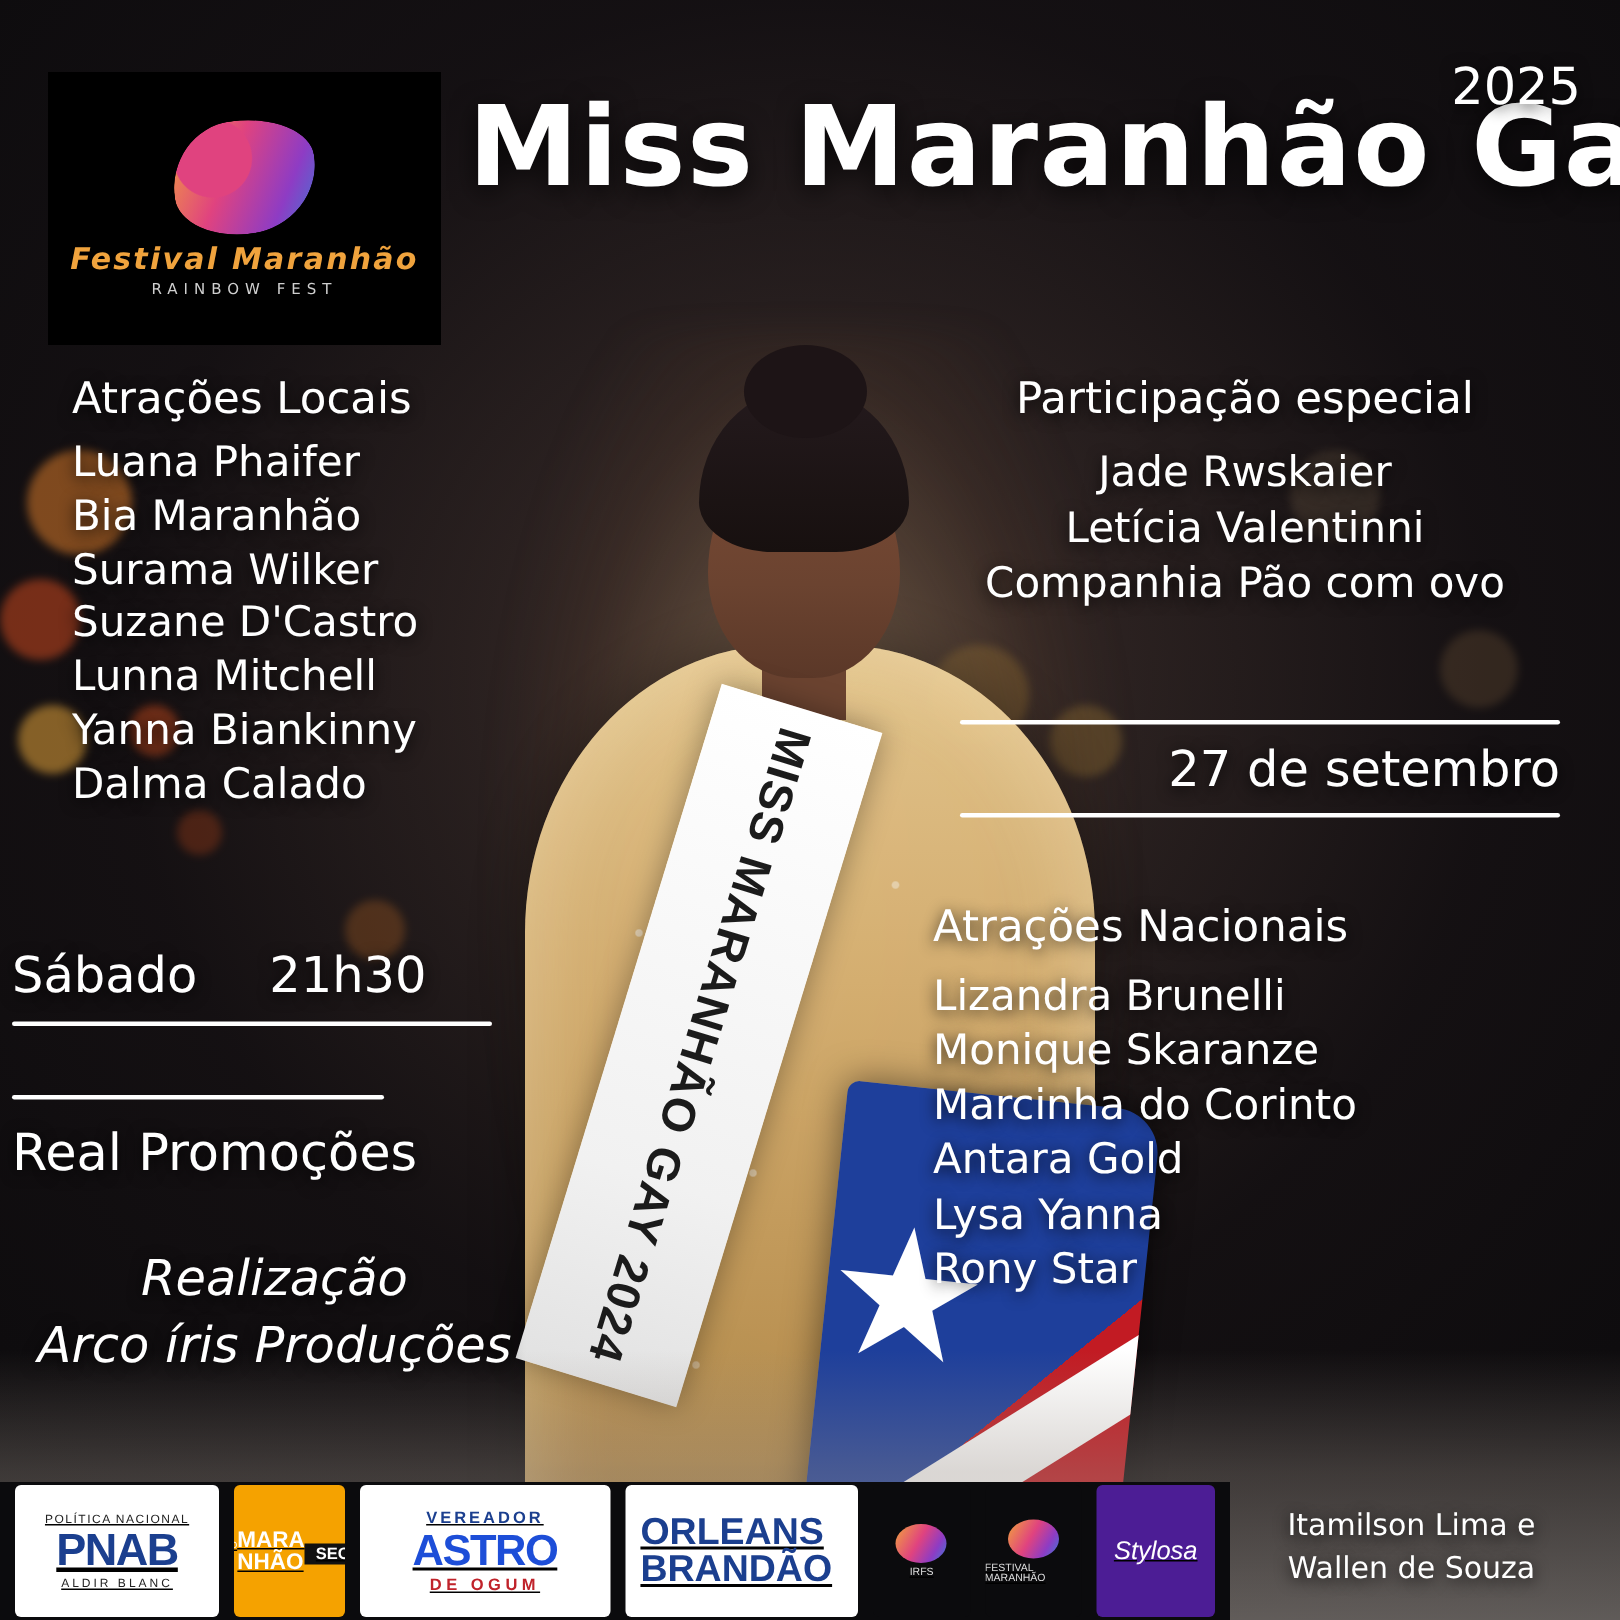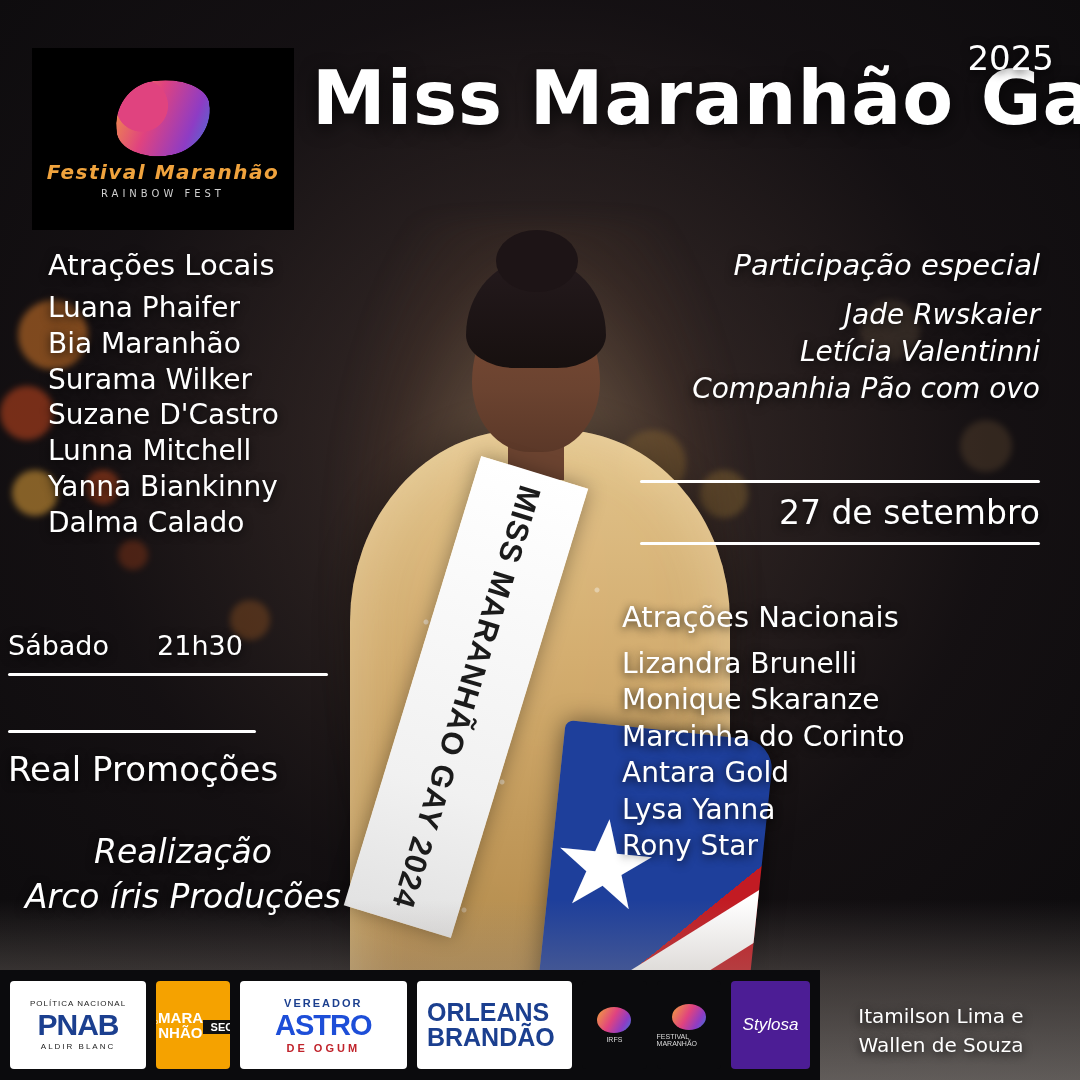--- a/index.html
+++ b/index.html
@@ -182,41 +182,41 @@
   .txt { color: #fff; text-shadow: 0 2px 10px rgba(0,0,0,.85); }
   .hand { font-family: "DejaVu Sans", sans-serif; font-weight: 400; }
 
   .col-left {
     position: absolute; left: 48px; top: 248px; width: 300px;
   }
   .col-left .heading { font-size: 29px; margin-bottom: 8px; }
   .col-left .item { font-size: 28px; line-height: 1.28; }
 
   .col-right-top {
-    position: absolute; right: 40px; top: 248px; width: 420px; text-align: right; font-style: italic;
+    position: absolute; right: 40px; top: 248px; width: 420px; text-align: center;
   }
   .col-right-top .heading { font-size: 29px; margin-bottom: 14px; }
   .col-right-top .item { font-size: 28px; line-height: 1.33; }
 
   .date-block {
     position: absolute; right: 40px; top: 470px; width: 400px;
   }
   .date-block .rule { height: 3px; background: #fff; margin: 10px 0; border-radius: 2px; }
   .date-text { font-size: 33px; text-align: right; }
 
   .col-right-bot {
     position: absolute; right: 28px; top: 600px; width: 430px;
   }
   .col-right-bot .heading { font-size: 29px; margin-bottom: 12px; }
   .col-right-bot .item { font-size: 28px; line-height: 1.3; }
 
   .left-when {
     position: absolute; left: 8px; top: 630px; width: 320px;
   }
-  .left-when .row { display: flex; gap: 48px; font-size: 27px; }
+  .left-when .row { display: flex; gap: 48px; font-size: 33px; }
   .rule-w { height: 3px; background: #fff; border-radius: 2px; margin: 12px 0 0 0; }
 
   .left-promo {
     position: absolute; left: 8px; top: 718px; width: 300px;
   }
   .left-promo .rule-w { width: 248px; margin-bottom: 16px; }
   .left-promo .promo { font-size: 34px; }
 
   .left-realiz {
     position: absolute; left: 8px; top: 832px; width: 350px; text-align: center; font-style: italic;
@@ -225,24 +225,25 @@
   .left-realiz .r2 { font-size: 33px; }
 
   .direcao {
     position: absolute; right: 24px; bottom: 20px; width: 230px; text-align: center;
   }
   .direcao div { font-size: 20px; line-height: 1.45; }
 
   
   .sponsors {
     position: absolute; left: 0; bottom: 0;
-    width: 820px; height: 110px;
+    width: 820px; height: 92px;
     background: #0b0b0d;
     display: flex; align-items: center; gap: 10px;
     padding: 16px 10px;
+    text-decoration: underline;
   }
   .sp {
     height: 88px; border-radius: 4px;
     display: flex; align-items: center; justify-content: center;
     font-family: "Liberation Sans", sans-serif;
     overflow: hidden;
     position: relative;
   }
   .sp-pnab { width: 148px; background: #fff; flex-direction: column; }
   .sp-pnab .t { font-size: 8px; letter-spacing: 1px; color: #222; }

